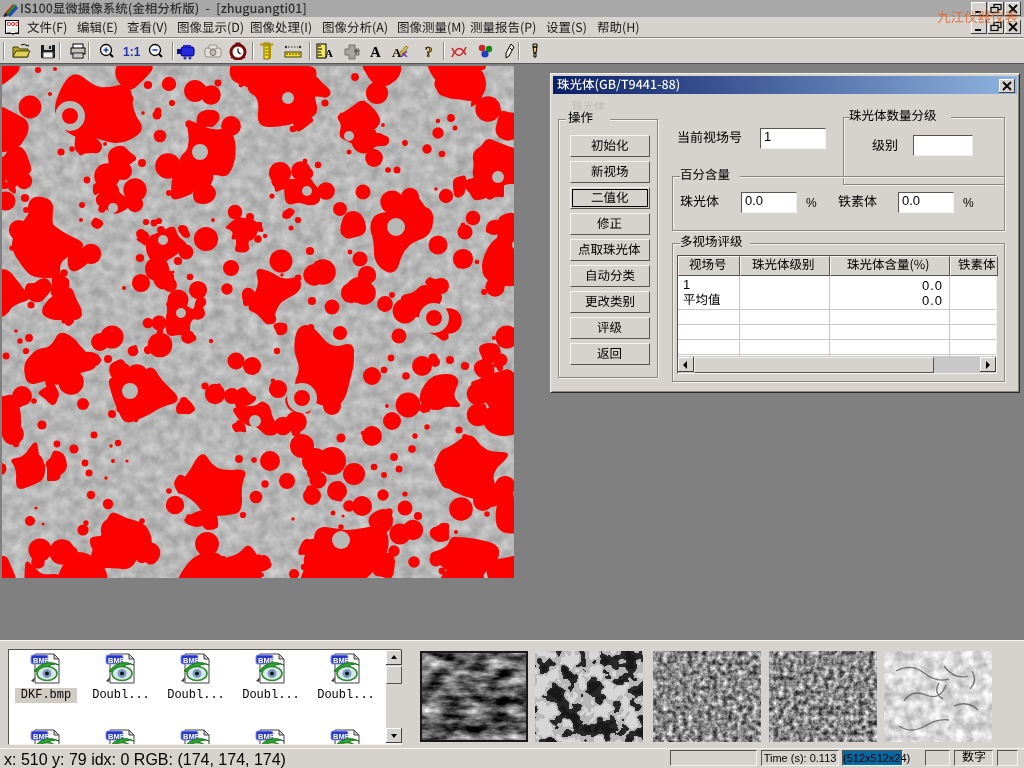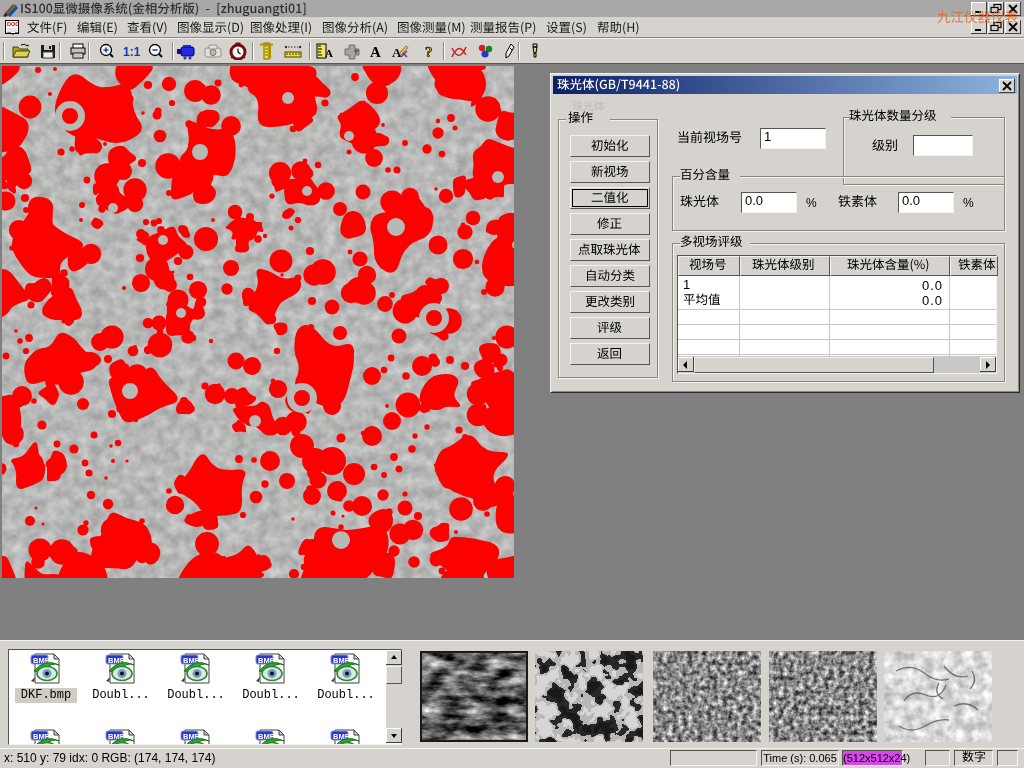--- a/index.html
+++ b/index.html
@@ -951,24 +951,24 @@
     <defs>
       <filter id="th5" x="0" y="0" width="1" height="1" color-interpolation-filters="sRGB">
         <feTurbulence type="fractalNoise" baseFrequency="0.10" numOctaves="3" seed="23"></feTurbulence>
         <feColorMatrix type="matrix" values="0.5 0 0 0 0.6  0.5 0 0 0 0.6  0.5 0 0 0 0.6  0 0 0 0 1"></feColorMatrix>
       </filter>
     </defs>
     <rect width="108" height="91" filter="url(#th5)"></rect>
     <path d="M12 20 q15 -8 28 2 t25 6 M60 15 q10 14 24 10 M20 50 q8 -12 22 -6 t20 -10 M70 55 q14 -6 24 4 M15 75 q12 8 26 0 t24 -6 M55 32 q-6 10 4 16 M88 20 q6 10 -2 18" stroke="#585858" stroke-width="1.3" fill="none" opacity="0.8"></path>
   </svg>
 <div class="abs" style="left:0;top:748px;width:1024px;height:20px;background:#d6d3ce;border-top:1px solid #f4f2ee"></div>
-<div class="abs" style="left:4px;top:751px;font-size:12px;color:#000">x: 510 y: 79 idx: 0 RGB: (174, 174, 174)</div>
+<div class="abs" style="left:4px;top:751px;font-size:16px;color:#000">x: 510 y: 79 idx: 0 RGB: (174, 174, 174)</div>
 <div style="position:absolute;left:670px;top:750px;width:87px;height:16px;background:#d6d3ce;border-top:1px solid #58554e;border-left:1px solid #58554e;border-right:1px solid #f4f2ee;border-bottom:1px solid #f4f2ee;;font-size:11px;color:#000;text-align:center;line-height:14px"></div>
-<div style="position:absolute;left:761px;top:750px;width:78px;height:16px;background:#d6d3ce;border-top:1px solid #58554e;border-left:1px solid #58554e;border-right:1px solid #f4f2ee;border-bottom:1px solid #f4f2ee;;font-size:11px;color:#000;text-align:center;line-height:14px">Time (s): 0.065</div>
-<div style="position:absolute;left:842px;top:750px;width:61px;height:16px;background:#d946ef;border-top:1px solid #58554e;border-left:1px solid #58554e;border-right:1px solid #f4f2ee;border-bottom:1px solid #f4f2ee;;font-size:11px;color:#000;text-align:left;line-height:14px">(512x512x24)</div>
+<div style="position:absolute;left:761px;top:750px;width:78px;height:16px;background:#d6d3ce;border-top:1px solid #58554e;border-left:1px solid #58554e;border-right:1px solid #f4f2ee;border-bottom:1px solid #f4f2ee;;font-size:11px;color:#000;text-align:center;line-height:14px">Time (s): 0.113</div>
+<div style="position:absolute;left:842px;top:750px;width:61px;height:16px;background:#0369a1;border-top:1px solid #58554e;border-left:1px solid #58554e;border-right:1px solid #f4f2ee;border-bottom:1px solid #f4f2ee;;font-size:11px;color:#000;text-align:left;line-height:14px">(512x512x24)</div>
 <div style="position:absolute;left:925px;top:750px;width:25px;height:16px;background:#d6d3ce;border-top:1px solid #58554e;border-left:1px solid #58554e;border-right:1px solid #f4f2ee;border-bottom:1px solid #f4f2ee;;font-size:11px;color:#000;text-align:center;line-height:14px"></div>
 <div style="position:absolute;left:954px;top:750px;width:39px;height:16px;background:#d6d3ce;border-top:1px solid #58554e;border-left:1px solid #58554e;border-right:1px solid #f4f2ee;border-bottom:1px solid #f4f2ee;;font-size:11px;color:#000;text-align:center;line-height:14px"></div>
 <div style="position:absolute;left:997px;top:750px;width:21px;height:16px;background:#d6d3ce;border-top:1px solid #58554e;border-left:1px solid #58554e;border-right:1px solid #f4f2ee;border-bottom:1px solid #f4f2ee;;font-size:11px;color:#000;text-align:center;line-height:14px"></div>
 <svg width="24" height="14" viewBox="0 0 24 14" style="position:absolute;left:962px;top:751px">
     <g transform="translate(0,10) scale(0.012000,-0.012000)">
       <path d="M443 821C425 782 393 723 368 688L417 664C443 697 477 747 506 793ZM88 793C114 751 141 696 150 661L207 686C198 722 171 776 143 815ZM410 260C387 208 355 164 317 126C279 145 240 164 203 180C217 204 233 231 247 260ZM110 153C159 134 214 109 264 83C200 37 123 5 41 -14C54 -28 70 -54 77 -72C169 -47 254 -8 326 50C359 30 389 11 412 -6L460 43C437 59 408 77 375 95C428 152 470 222 495 309L454 326L442 323H278L300 375L233 387C226 367 216 345 206 323H70V260H175C154 220 131 183 110 153ZM257 841V654H50V592H234C186 527 109 465 39 435C54 421 71 395 80 378C141 411 207 467 257 526V404H327V540C375 505 436 458 461 435L503 489C479 506 391 562 342 592H531V654H327V841ZM629 832C604 656 559 488 481 383C497 373 526 349 538 337C564 374 586 418 606 467C628 369 657 278 694 199C638 104 560 31 451 -22C465 -37 486 -67 493 -83C595 -28 672 41 731 129C781 44 843 -24 921 -71C933 -52 955 -26 972 -12C888 33 822 106 771 198C824 301 858 426 880 576H948V646H663C677 702 689 761 698 821ZM809 576C793 461 769 361 733 276C695 366 667 468 648 576Z M1460 363V300H1069V228H1460V14C1460 0 1455 -5 1437 -6C1419 -6 1354 -6 1287 -4C1300 -24 1314 -58 1319 -79C1404 -79 1457 -78 1492 -67C1528 -54 1539 -32 1539 12V228H1930V300H1539V337C1627 384 1717 452 1779 516L1728 555L1711 551H1233V480H1635C1584 436 1519 392 1460 363ZM1424 824C1443 798 1462 765 1475 736H1080V529H1154V664H1843V529H1920V736H1563C1549 769 1523 814 1497 847Z" fill="#000"></path>
     </g>
   </svg>
 <div class="abs" style="left:550px;top:73px;width:470px;height:320px;background:#d6d3ce;border-top:1px solid #f4f2ee;border-left:1px solid #f4f2ee;border-right:1px solid #2a2a2a;border-bottom:1px solid #2a2a2a;box-shadow:inset 1px 1px 0 #d6d3ce, inset -1px -1px 0 #8a877e"></div>
 <div class="abs" style="left:553px;top:76px;width:464px;height:18px;background:linear-gradient(90deg,#0b1f66,#8fb4e0)"></div>

